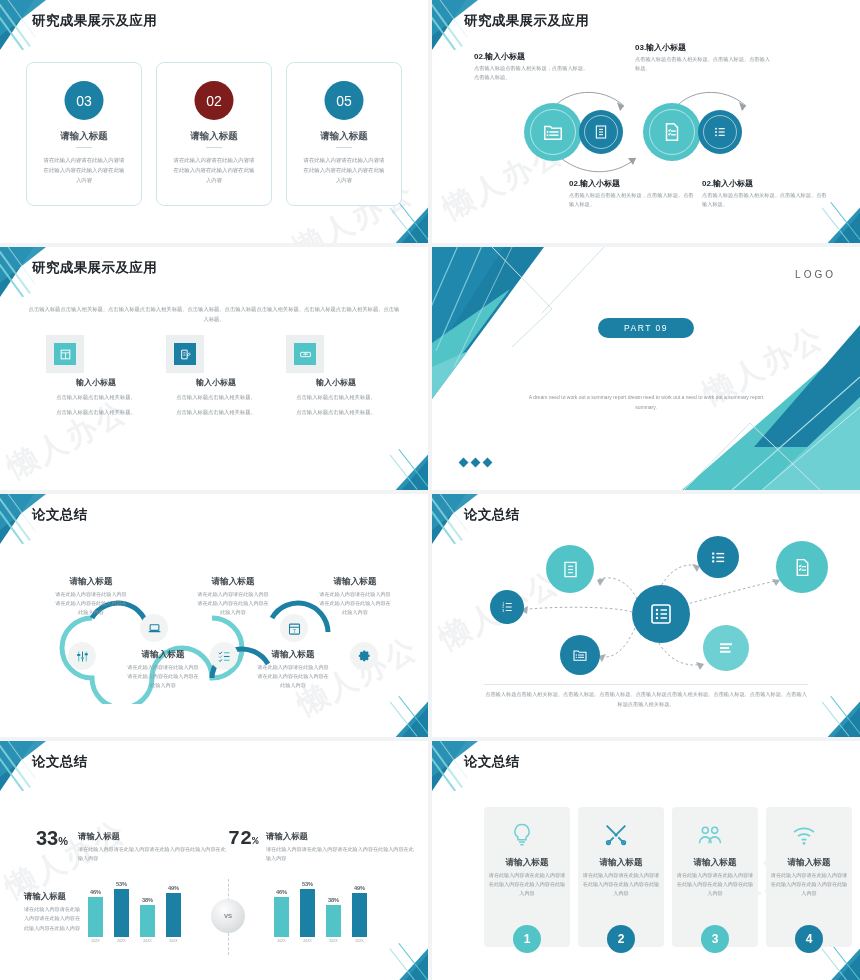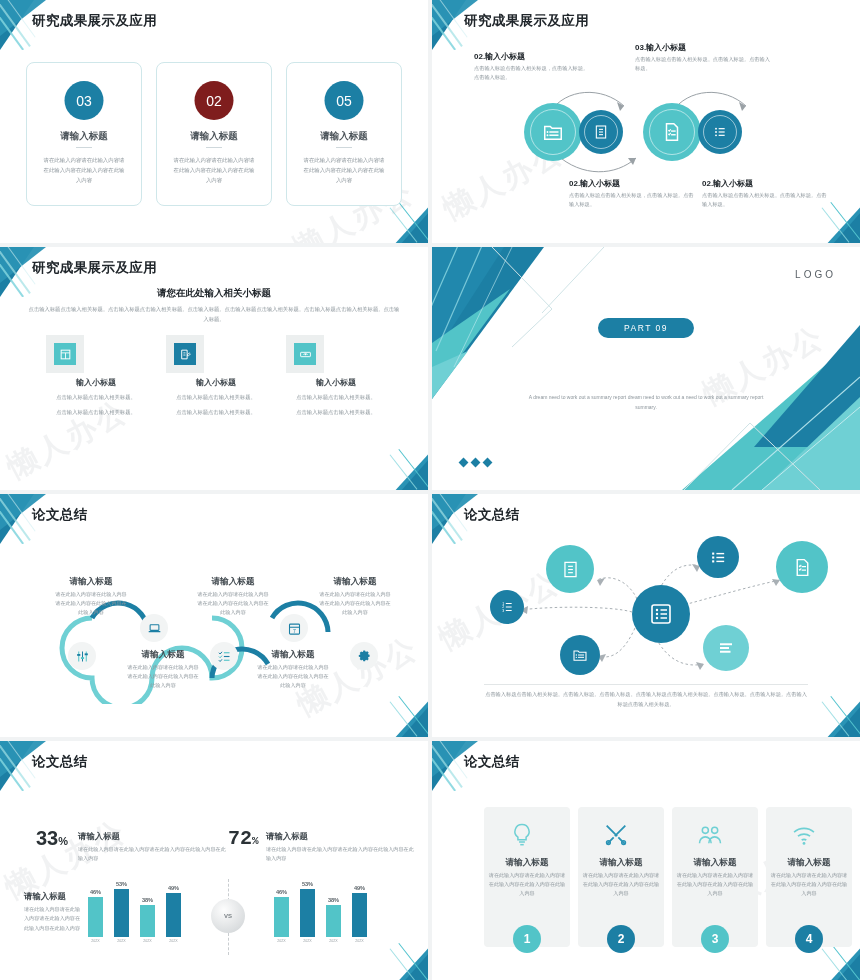--- a/index.html
+++ b/index.html
@@ -208,21 +208,20 @@
         <div class="s3"></div>
       </div>
   <div class="corner-br">
         <div class="b1"></div>
         <div class="b2"></div>
         <div class="bs"></div>
         <div class="bs2"></div>
       </div>
   <div class="wm" style="left:2px;bottom:30px;">懒人办公</div>
   <div class="s-title">研究成果展示及应用</div>
-  <div class="s3-sub">请您在此处输入相关小标题</div>
   <div class="s3-lead">点击输入标题点击输入相关标题。点击输入标题点击输入相关标题。点击输入标题。点击输入标题点击输入相关标题。点击输入标题点击输入相关标题。点击输入标题。</div>
 
   <div class="s3-col" style="left:36px;">
     <div class="s3-sq">
       <span class="s3-ic" style="background:#52c4c8;left:8px;top:8px;width:22px;height:22px;">
         <svg width="13" height="13" viewBox="0 0 24 24">
           <rect x="4" y="4" width="16" height="16" fill="none" stroke="#fff" stroke-width="1.8"></rect>
           <line x1="4" y1="9" x2="20" y2="9" stroke="#fff" stroke-width="1.6"></line>
           <line x1="12" y1="9" x2="12" y2="20" stroke="#fff" stroke-width="1.6"></line>
         </svg>

